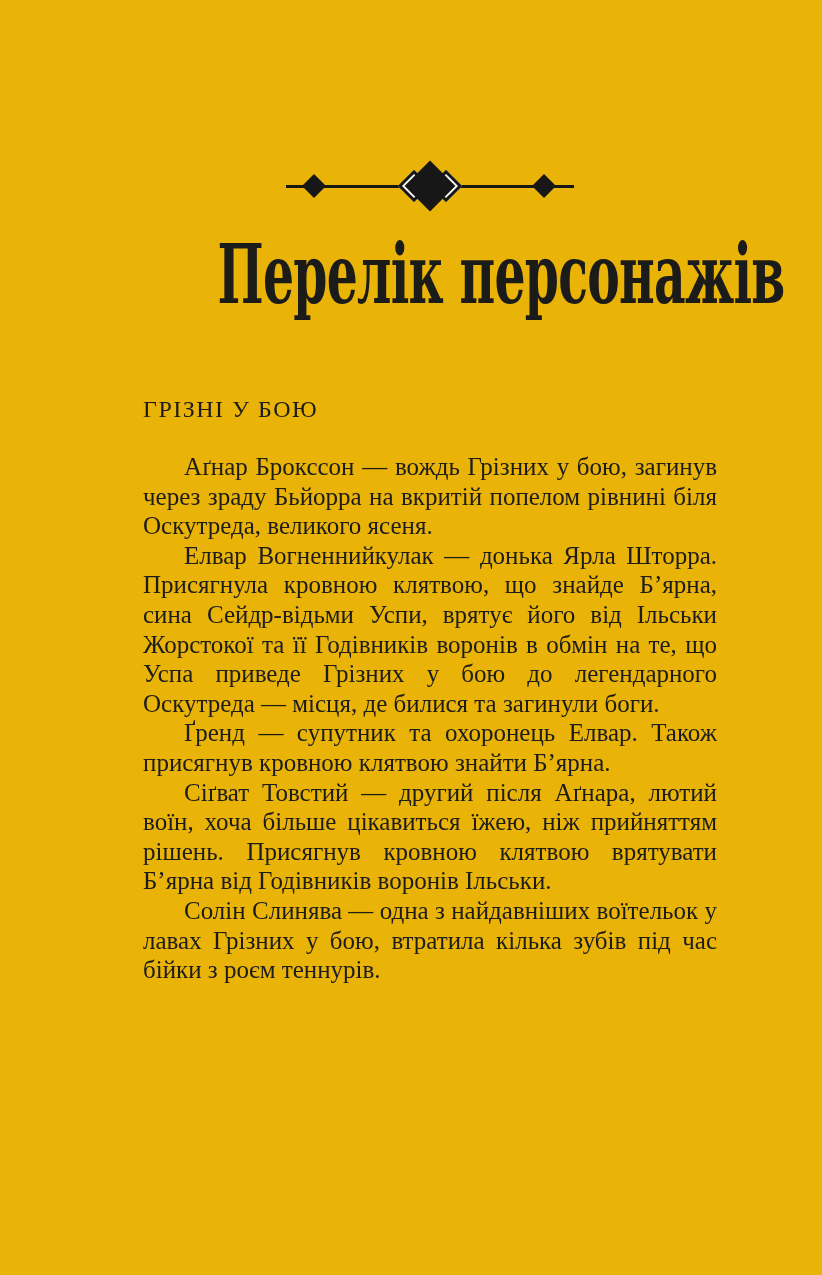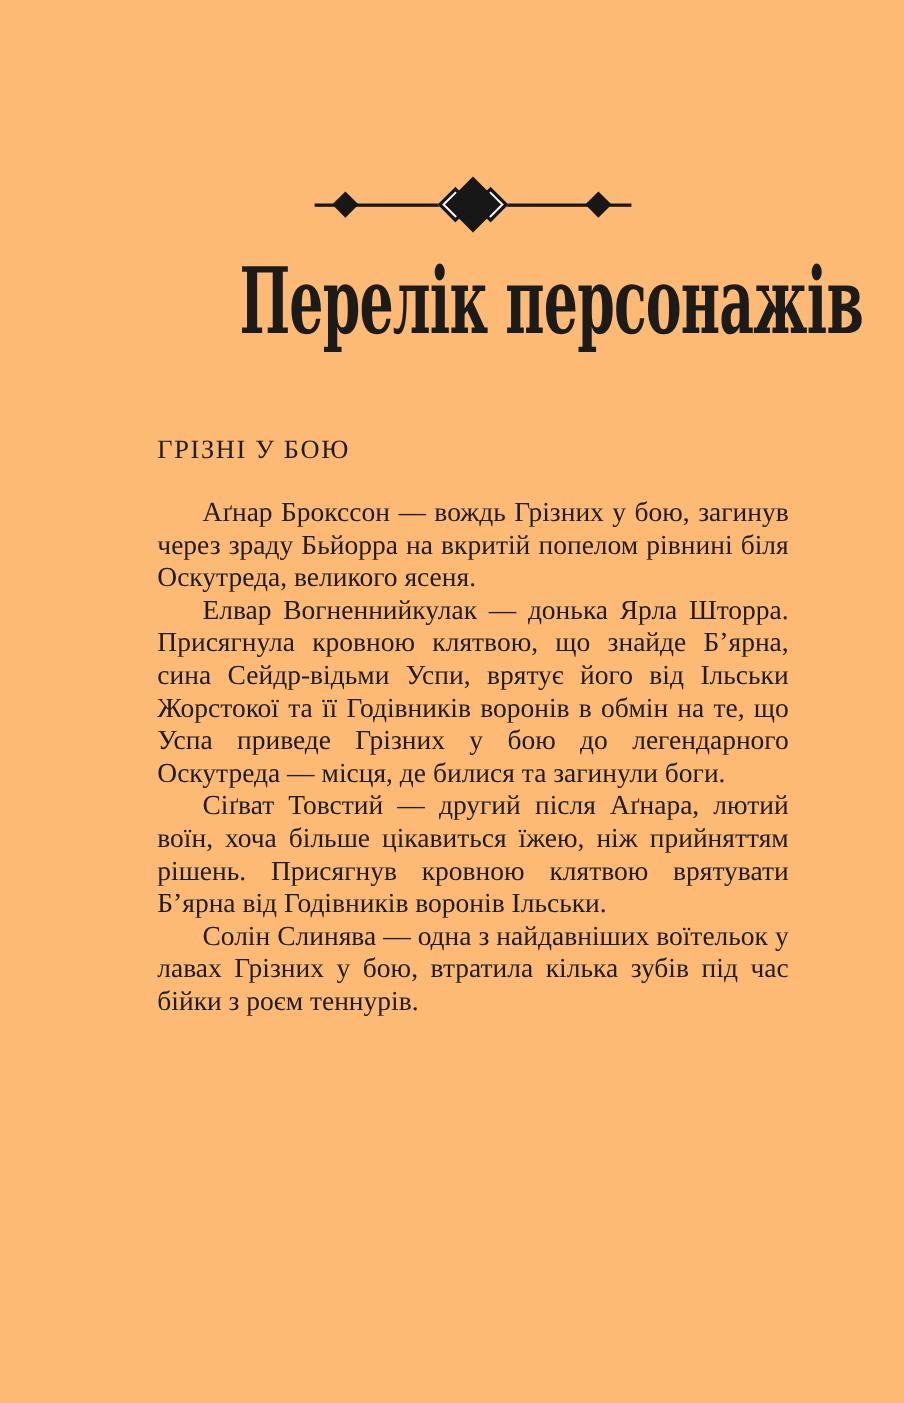--- a/index.html
+++ b/index.html
@@ -1,21 +1,21 @@
 <!DOCTYPE html>
 <html lang="uk"><head>
 <meta charset="utf-8">
 <style>
   * { margin: 0; padding: 0; box-sizing: border-box; }
   html, body { background: #ffffff; }
   .page {
     position: relative;
     width: 822px;
     height: 1275px;
-    background: #fdba74;
+    background: #eab308;
     overflow: hidden;
     font-family: "Liberation Serif", serif;
     color: #1c1c1a;
   }
   .content {
     position: absolute;
     left: 143px;
     top: 0;
     width: 574px;
   }
@@ -108,20 +108,21 @@
 
     <h1 class="title">Перелік персонажів</h1>
 
     <h2 class="section-heading">ГРІЗНІ У БОЮ</h2>
 
     <div class="characters" id="characters">
   <p class="char-entry"><b class="char-name">Аґнар Брокссон</b><span class="char-desc"> — вождь Грізних у бою, загинув через зраду Бьйорра на вкритій попелом рівнині біля Оскутреда, великого ясеня.</span></p>
 
   <p class="char-entry"><b class="char-name">Елвар Вогненнийкулак</b><span class="char-desc"> — донька Ярла Шторра. Присягнула кровною клятвою, що знайде Б’ярна, сина Сейдр-відьми Успи, врятує його від Ільськи Жорстокої та її Годівників воронів в обмін на те, що Успа приведе Грізних у бою до легендарного Оскутреда — місця, де билися та загинули боги.</span></p>
 
+  <p class="char-entry"><b class="char-name">Ґренд</b><span class="char-desc"> — супутник та охоронець Елвар. Також присягнув кровною клятвою знайти Б’ярна.</span></p>
 
 
   <p class="char-entry"><b class="char-name">Сіґват Товстий</b><span class="char-desc"> — другий після Аґнара, лютий воїн, хоча більше цікавиться їжею, ніж прийняттям рішень. Присягнув кровною клятвою врятувати Б’ярна від Годівників воронів Ільськи.</span></p>
 
   <p class="char-entry"><b class="char-name">Солін Слинява</b><span class="char-desc"> — одна з найдавніших воїтельок у лавах Грізних у бою, втратила кілька зубів під час бійки з роєм теннурів.</span></p>
 
 
 </div>
 
   </div>

